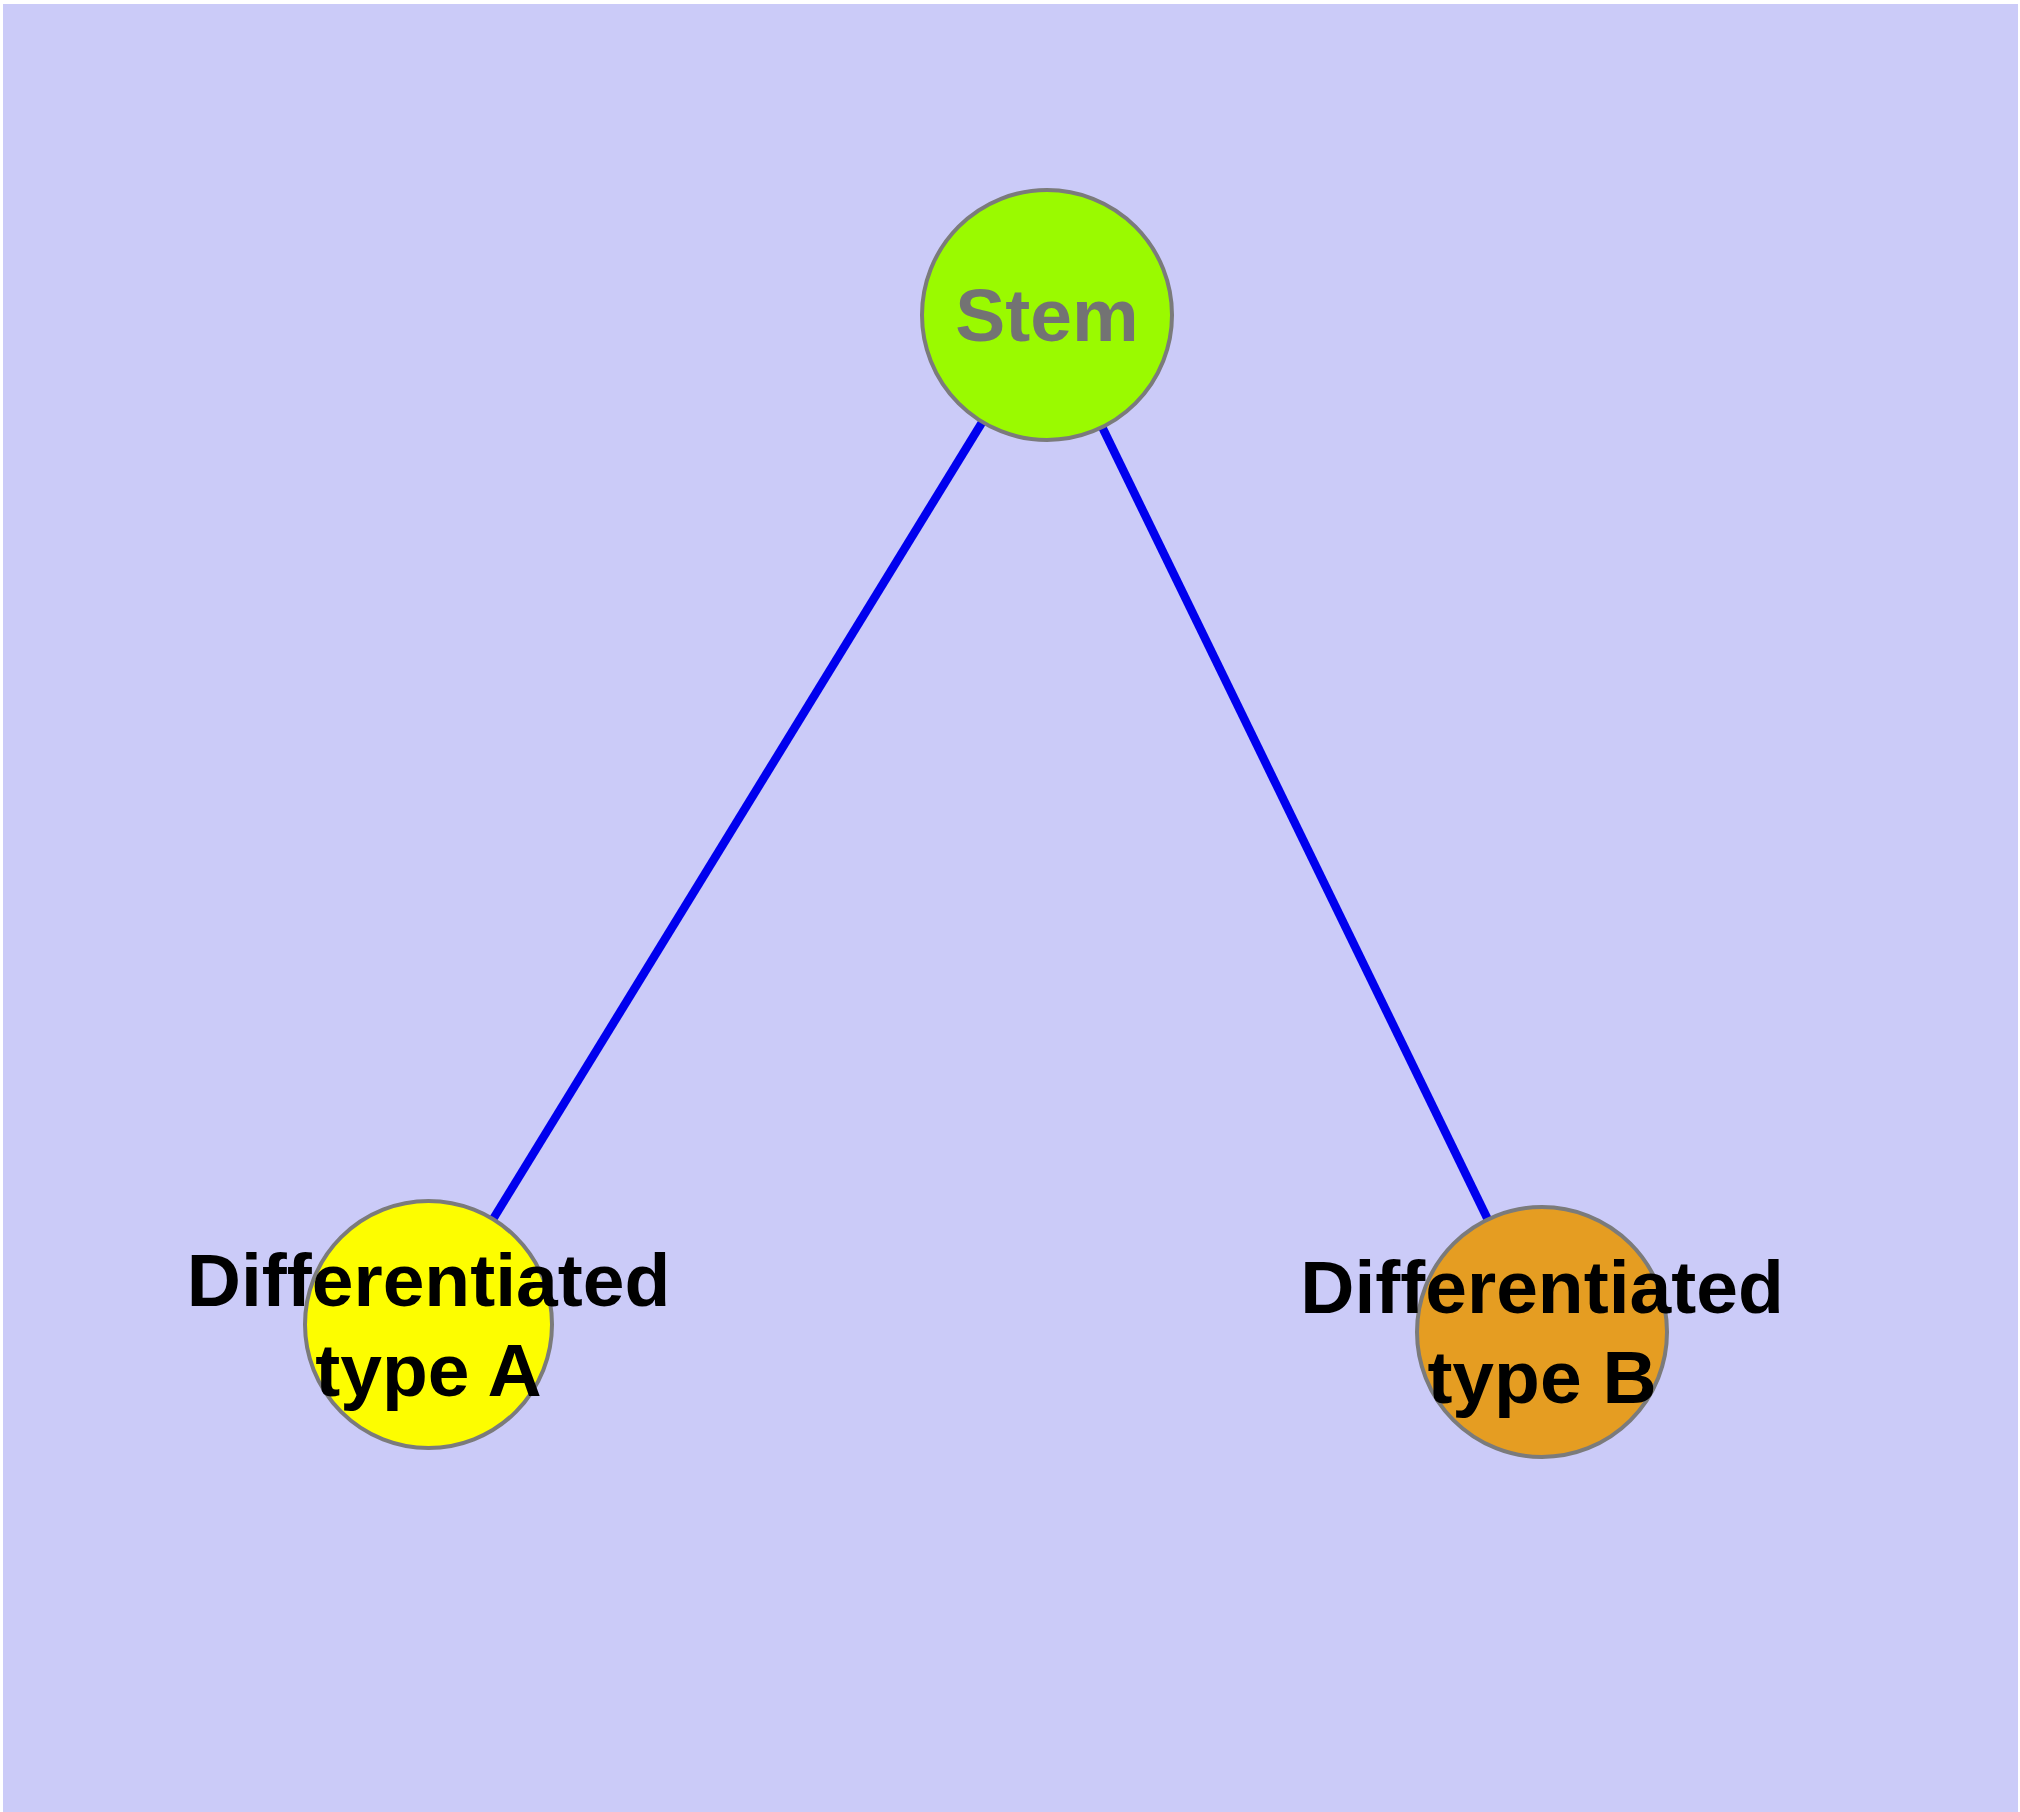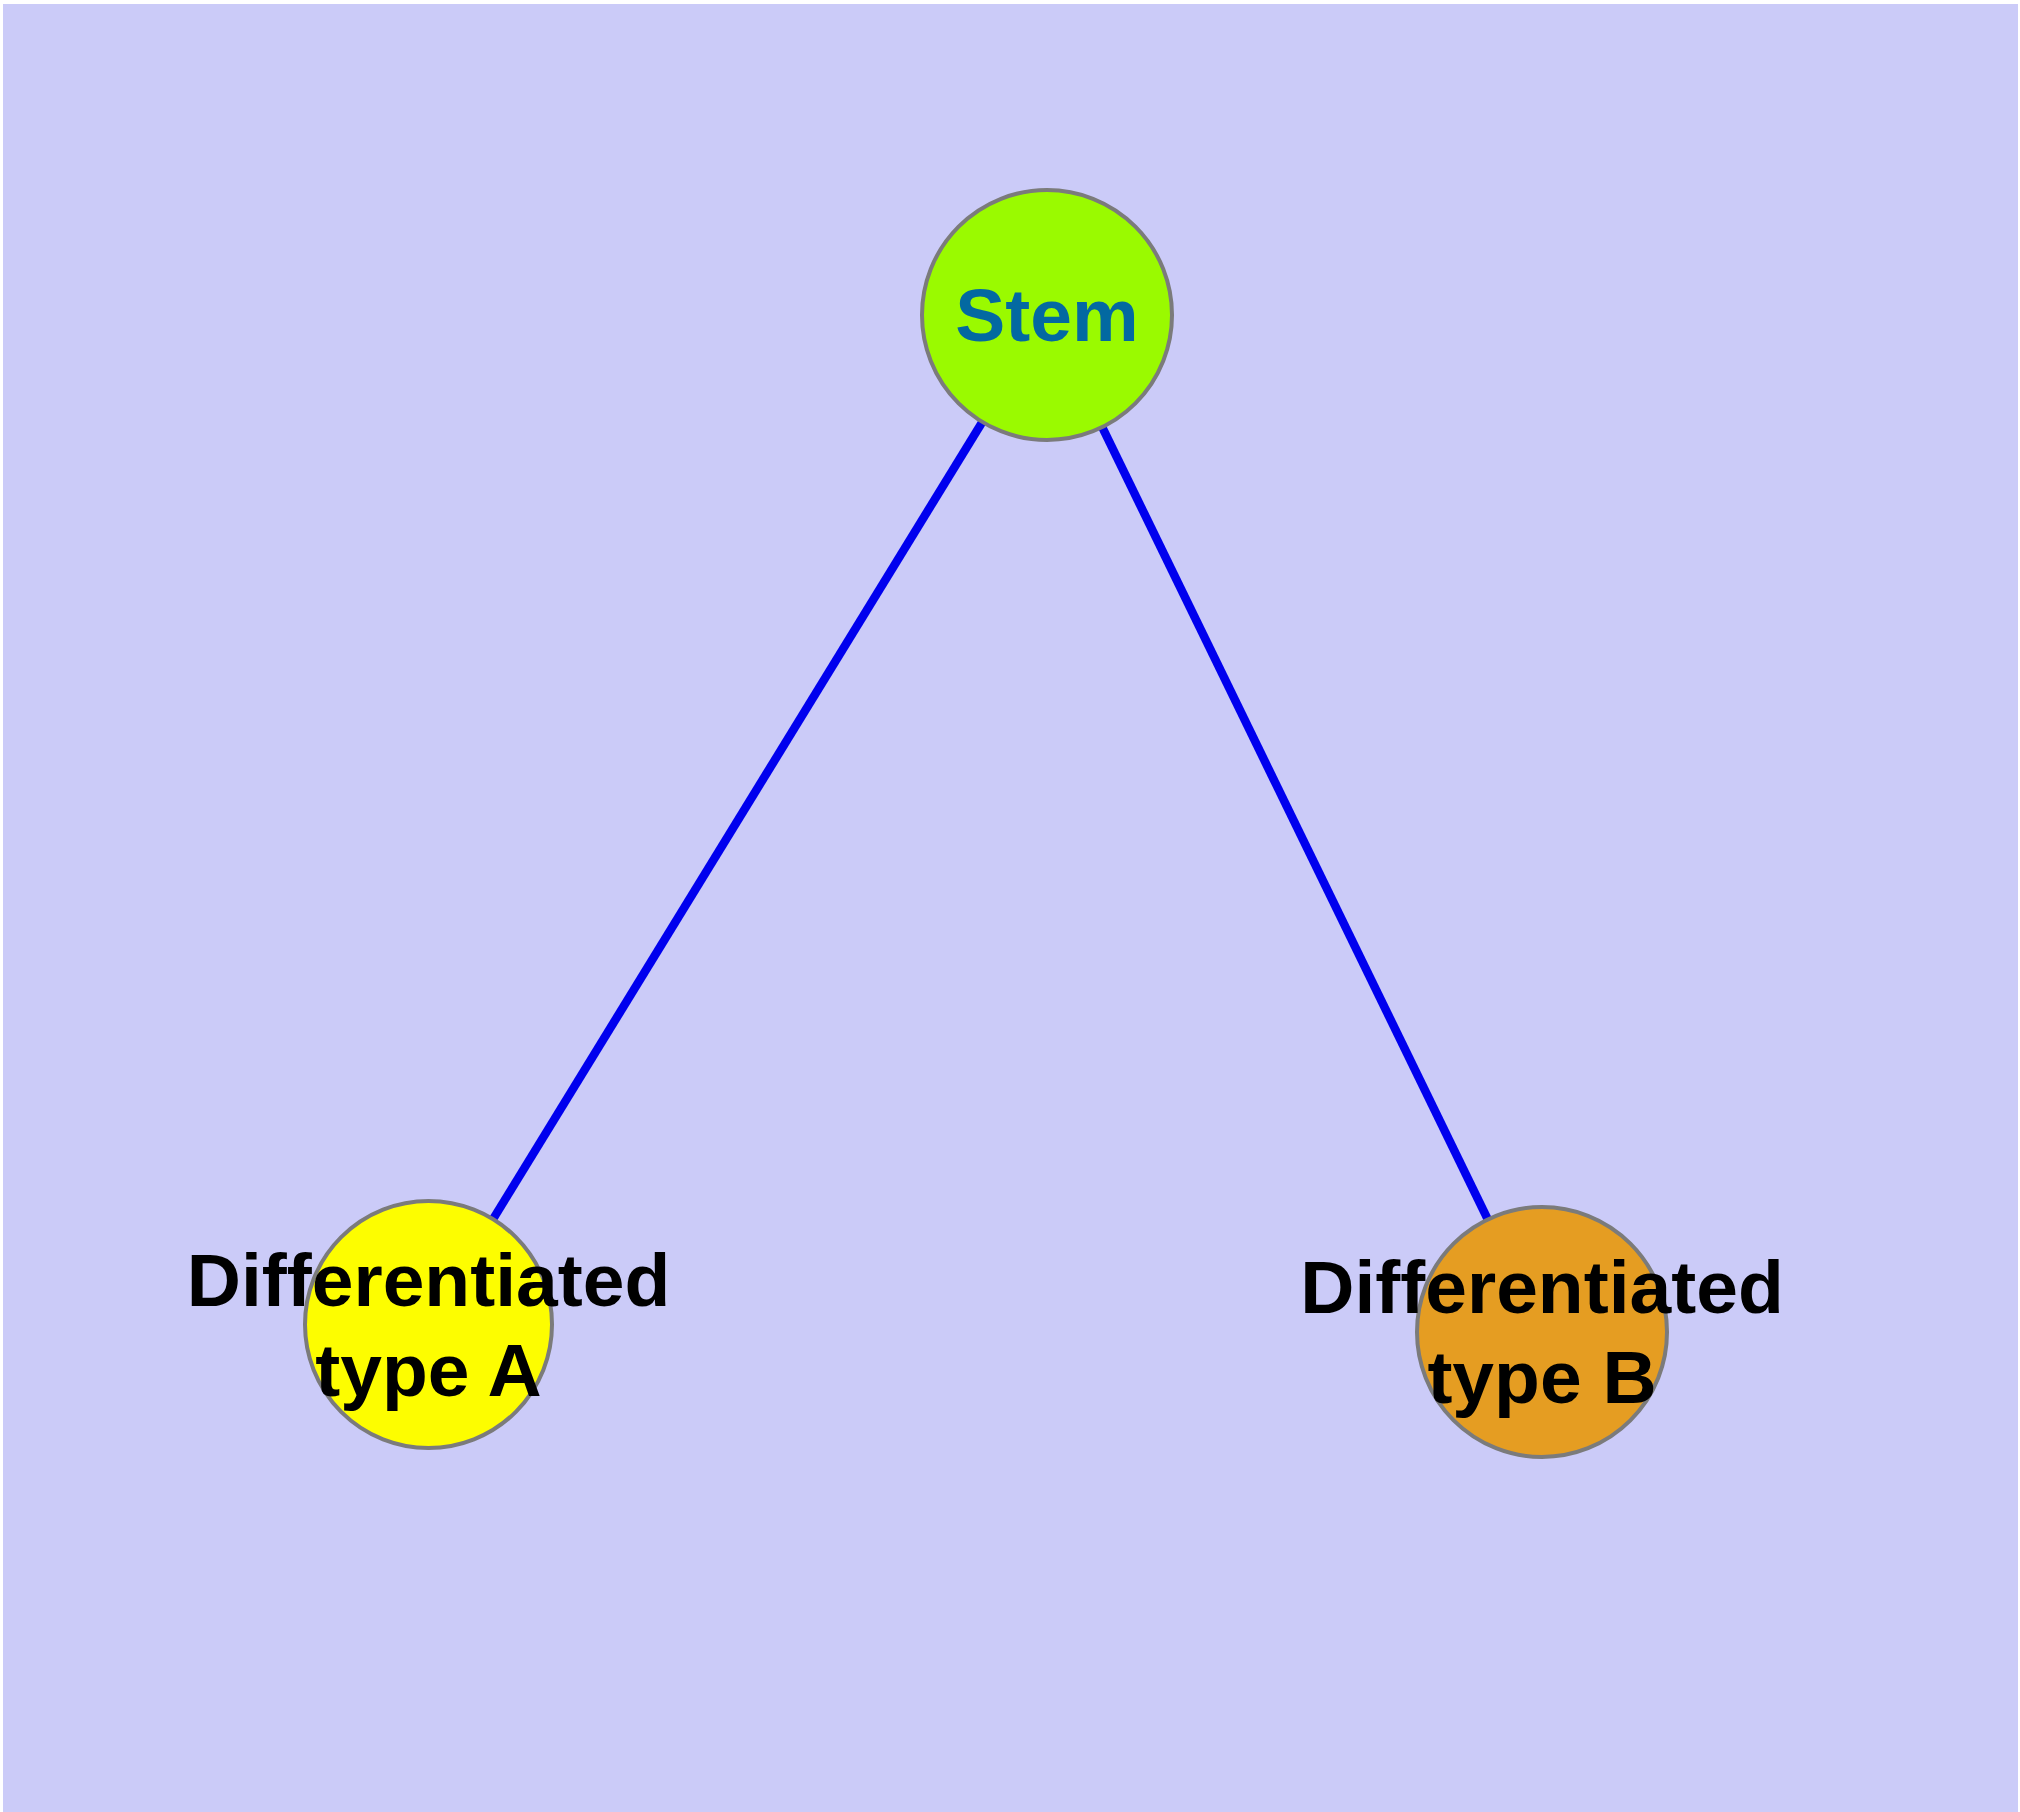--- a/index.html
+++ b/index.html
@@ -51,21 +51,21 @@
 <div class="canvas">
 
   <div class="plot-bg" style="background: rgb(203, 203, 248);"></div>
 
   <svg class="edge-layer" width="2021" height="1812" viewBox="0 0 2384 2138">
     <line x1="1236" y1="372" x2="505" y2="1563" stroke="#0000ee" stroke-width="10" stroke-linecap="butt"></line>
     <line x1="1236" y1="372" x2="1820" y2="1572" stroke="#0000ee" stroke-width="10" stroke-linecap="butt"></line>
   </svg>
 
   <div class="node" style="left: 920px; top: 188px; width: 254px; height: 254px; background-color: rgb(154, 250, 0); border-color: rgb(123, 123, 123); border-width: 4.2px;">
-    <span class="node-label" style="color: #0369a1;">Stem</span>
+    <span class="node-label" style="color: #737373;">Stem</span>
   </div>
 
   <div class="node" style="left: 303px; top: 1199px; width: 251px; height: 251px; background-color: rgb(253, 253, 0); border-color: rgb(123, 123, 123); border-width: 4.2px;">
     <span class="node-label" style="color: rgb(0, 0, 0);">Differentiated
 type A</span>
   </div>
 
   <div class="node" style="left: 1415px; top: 1205px; width: 254px; height: 254px; background-color: rgb(229, 157, 34); border-color: rgb(123, 123, 123); border-width: 4.2px;">
     <span class="node-label" style="color: rgb(0, 0, 0);">Differentiated
 type B</span>

